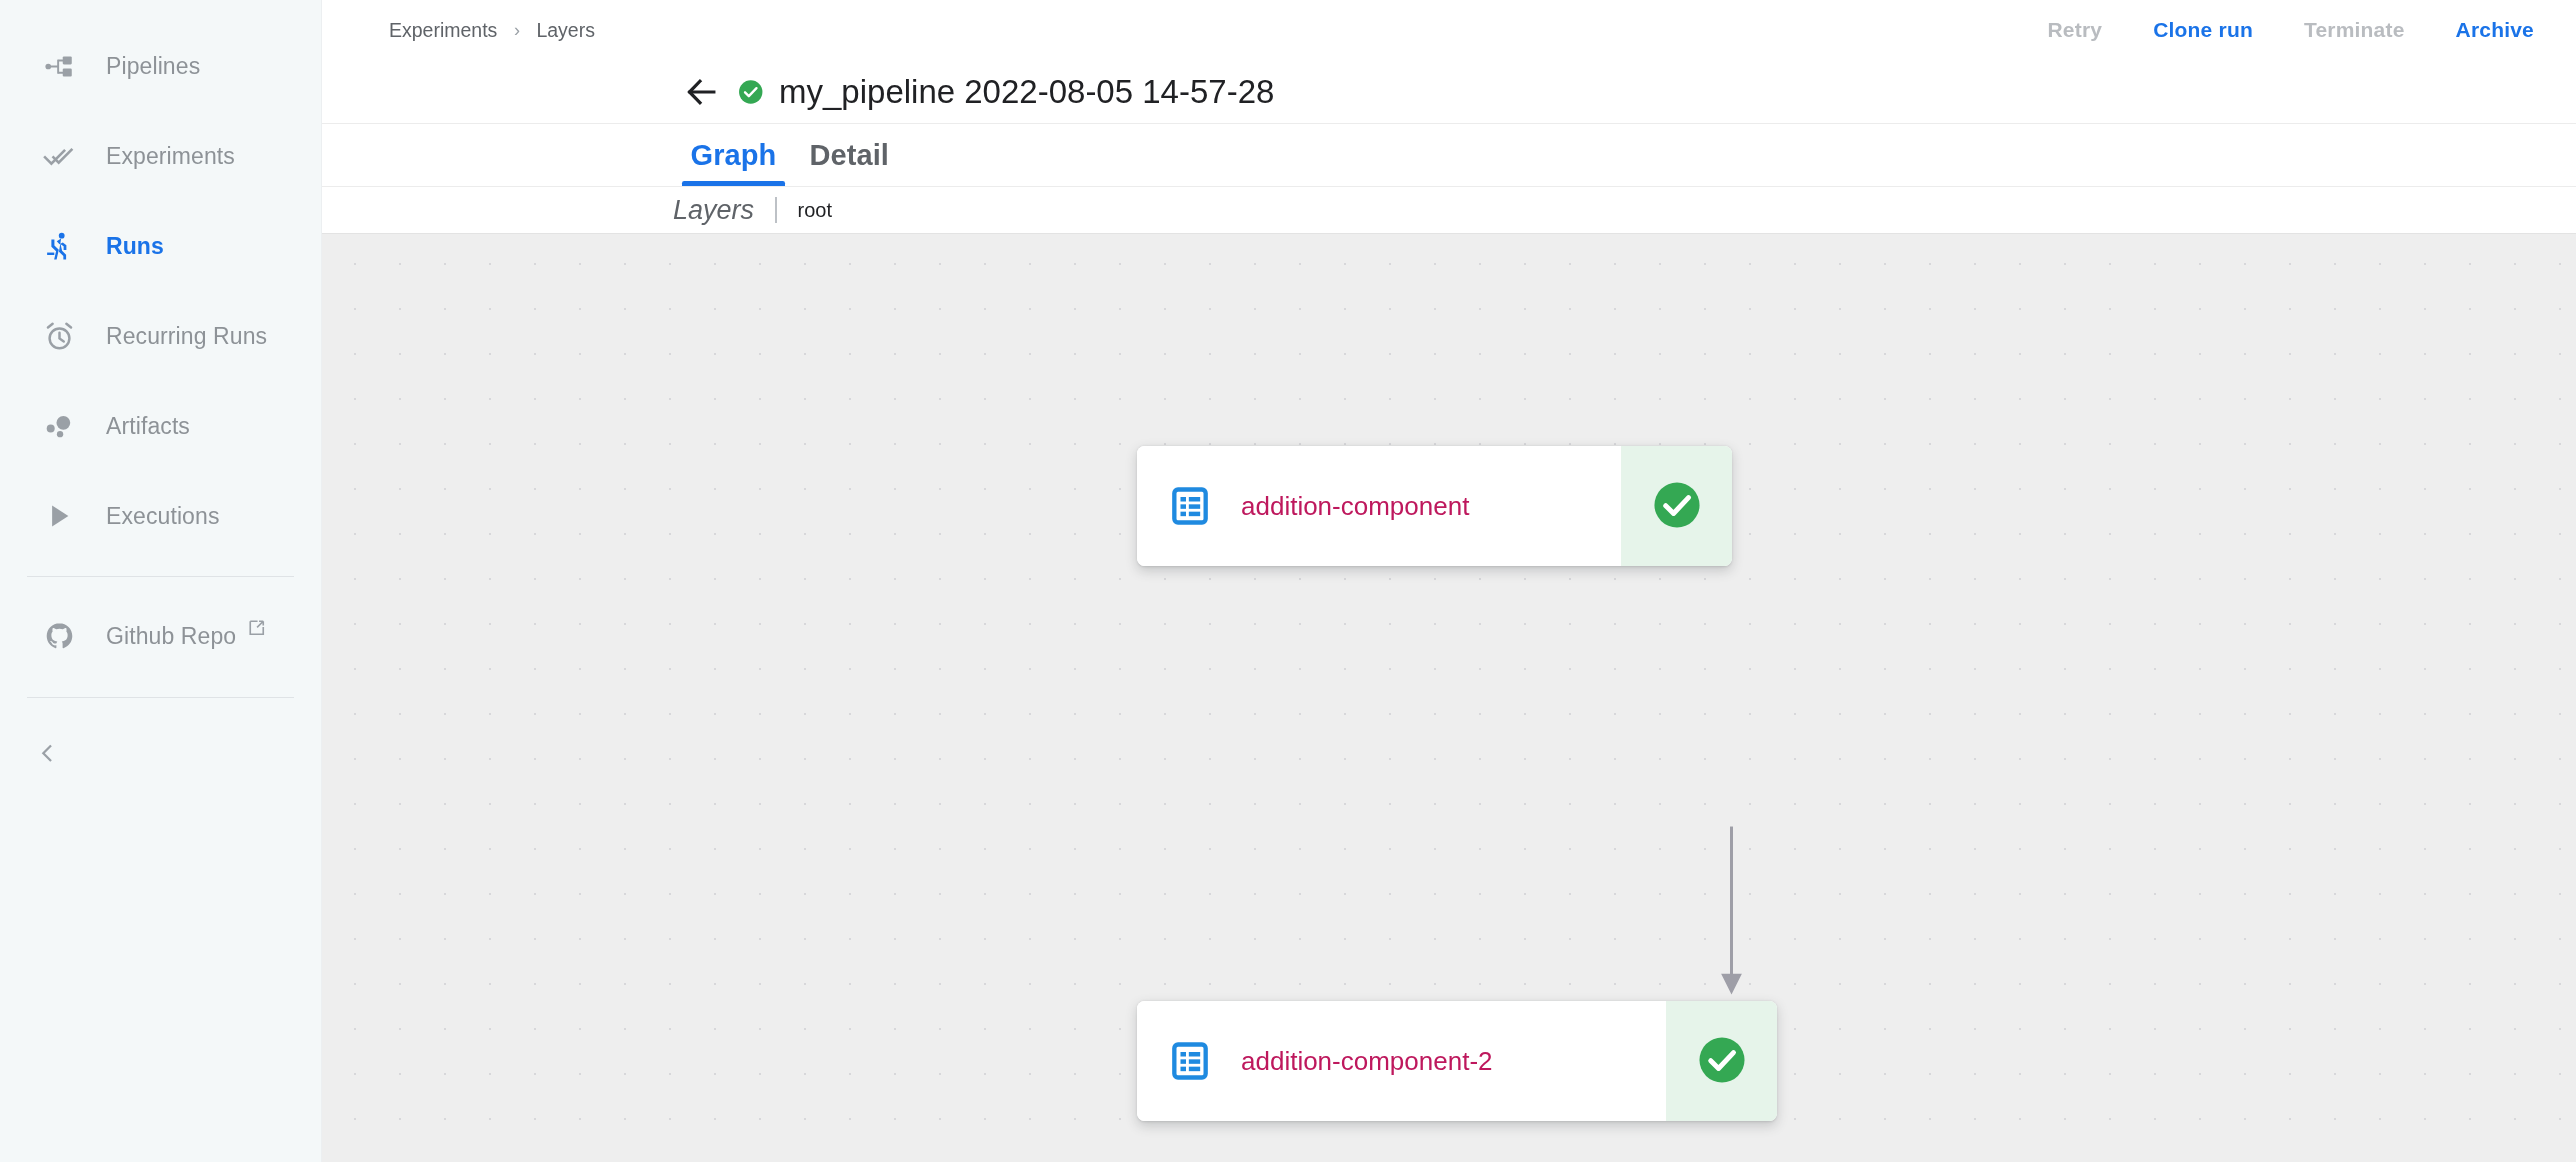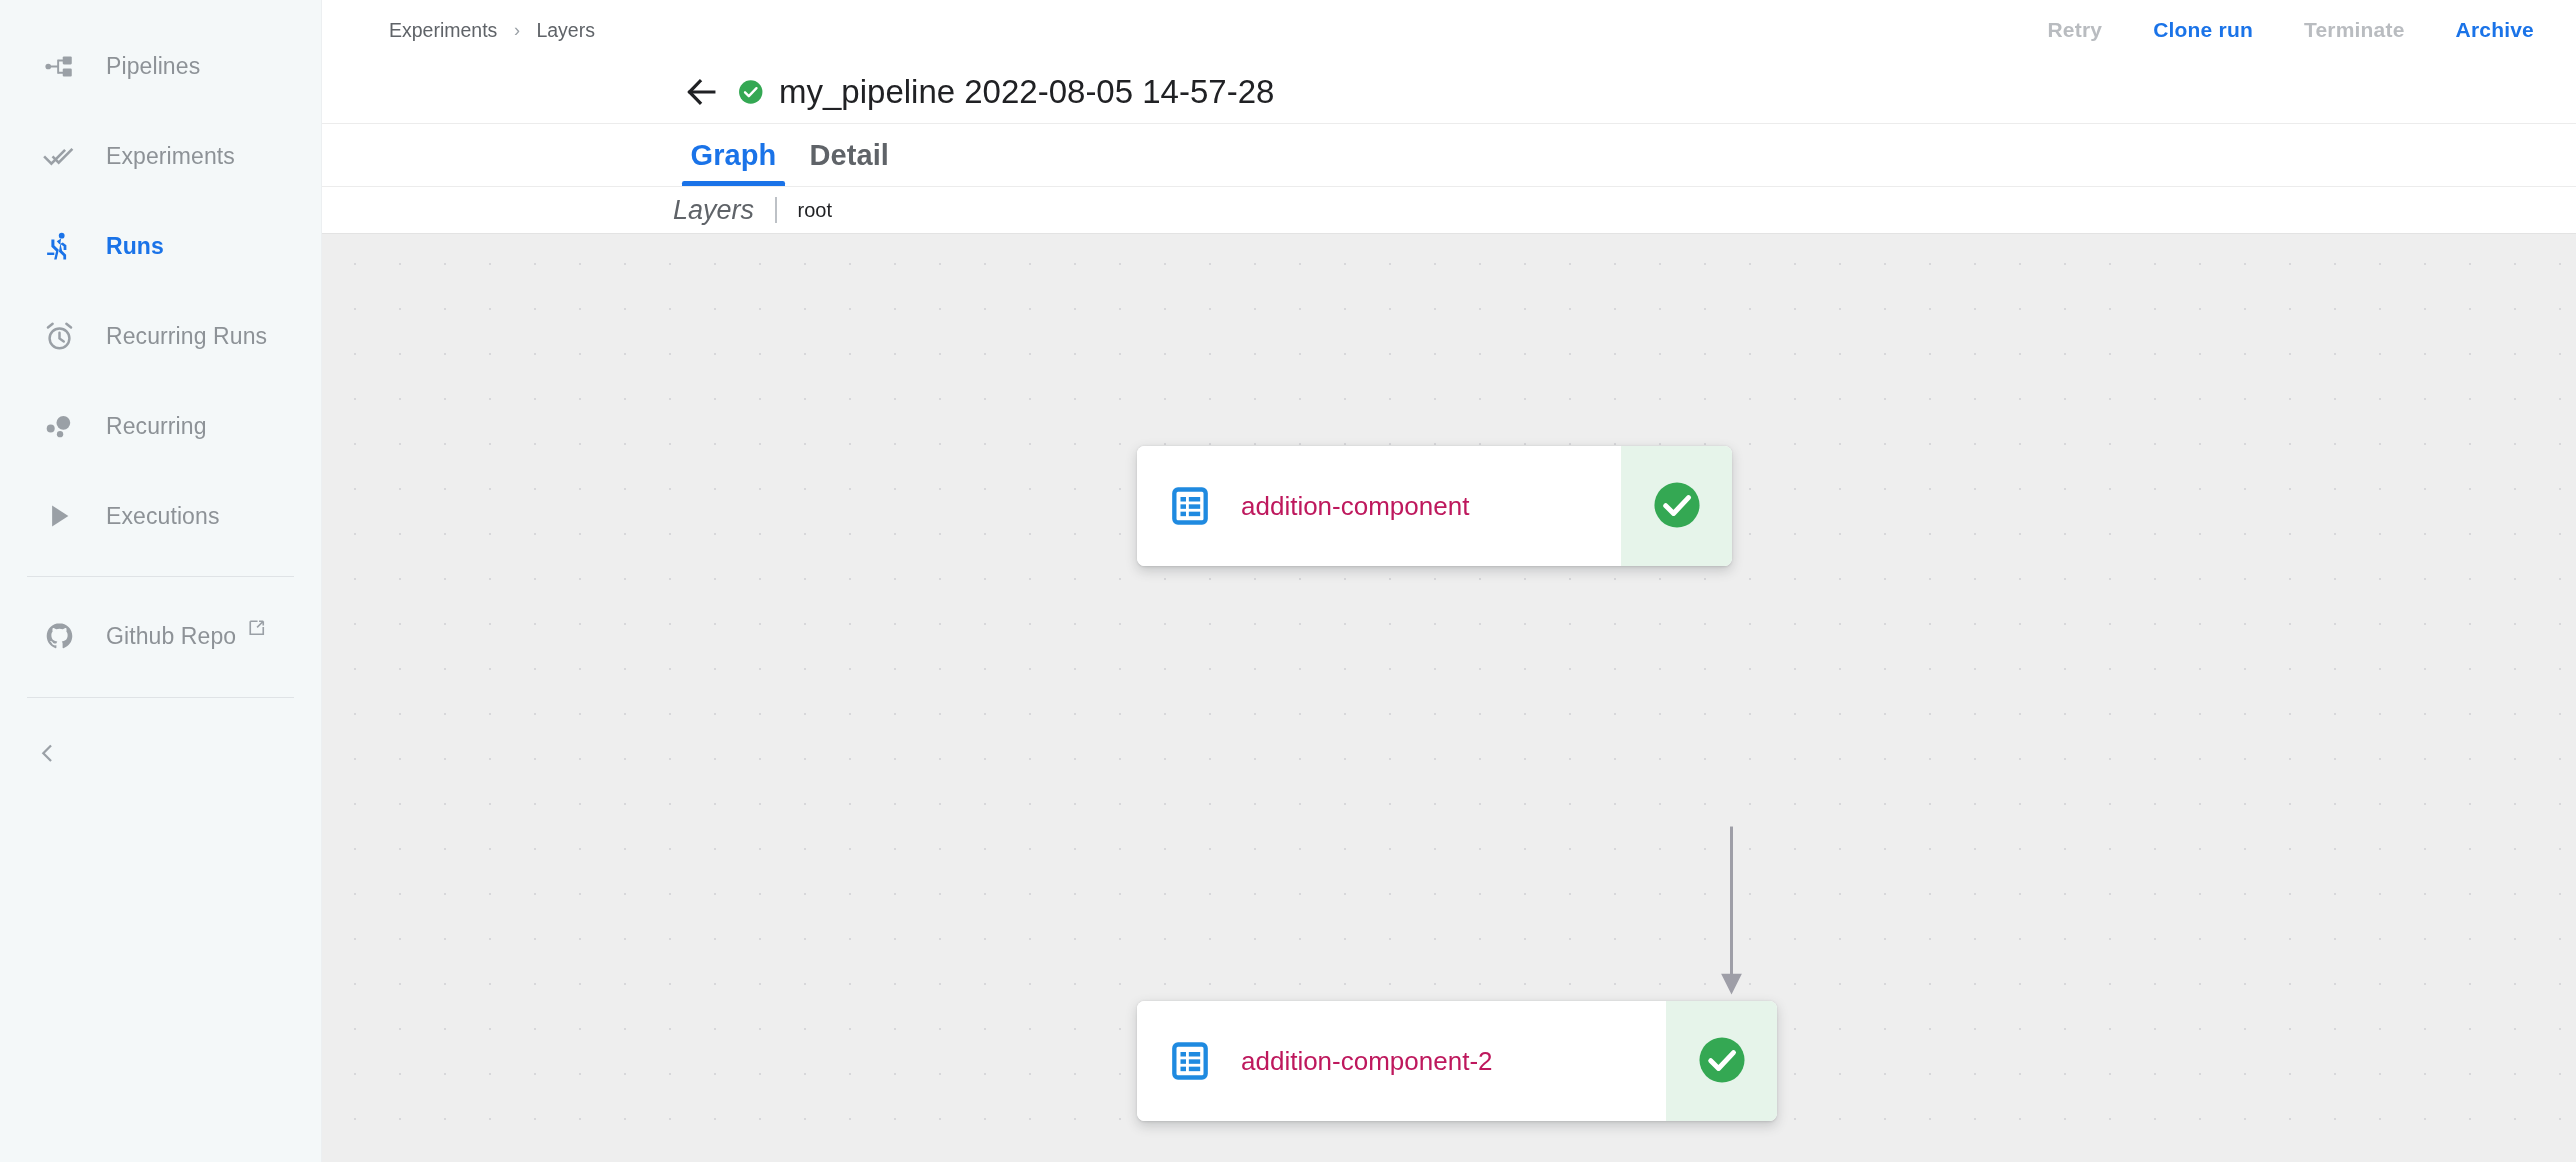--- a/index.html
+++ b/index.html
@@ -344,21 +344,21 @@
       </div>
 
       <div class="nav-item">
         <span class="nav-icon">
           <svg width="33" height="33" viewBox="0 0 24 24" fill="currentColor">
             <circle cx="14.8" cy="9.3" r="5.0"></circle>
             <circle cx="5.6" cy="13.4" r="2.9"></circle>
             <circle cx="12.4" cy="17.6" r="2.3"></circle>
           </svg>
         </span>
-        <span class="nav-label">Recurring</span>
+        <span class="nav-label">Artifacts</span>
       </div>
 
       <div class="nav-item">
         <span class="nav-icon">
           <svg width="30" height="30" viewBox="0 0 24 24" fill="currentColor">
             <path d="M6.5 3.6 L19.5 12 L6.5 20.4 Z"></path>
           </svg>
         </span>
         <span class="nav-label">Executions</span>
       </div>

